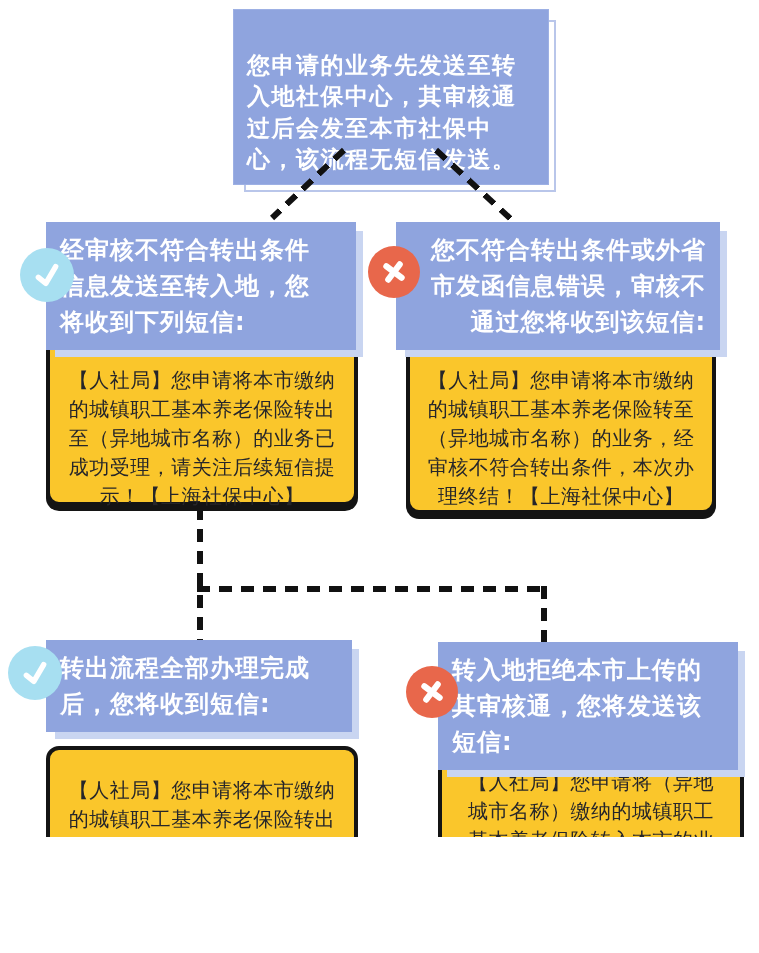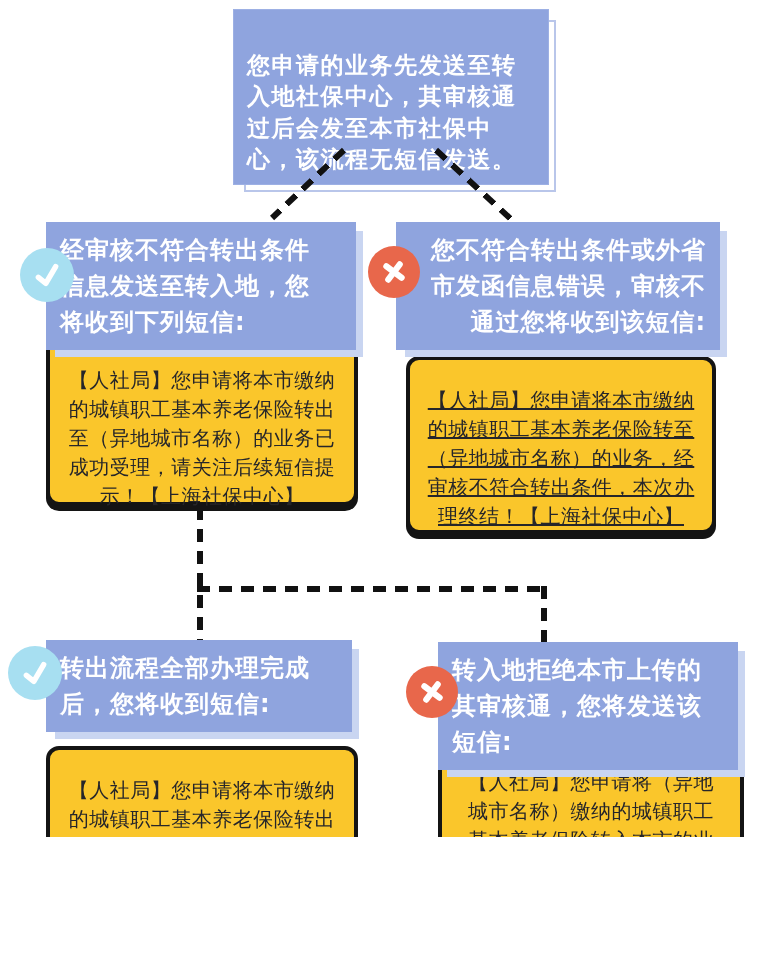--- a/index.html
+++ b/index.html
@@ -90,21 +90,21 @@
   <div>
     <div class="hdr" style="left:396px;top:222px;width:296px;text-align:right;">您不符合转出条件或外省
 市发函信息错误，审核不
 通过您将收到该短信:</div>
     <div class="badge cross" style="left:368px;top:246px;width:52px;height:52px;">
       <svg viewBox="0 0 56 56" style="transform:rotate(-8deg)">
         <line x1="18" y1="18" x2="38" y2="38" stroke="#ffffff" stroke-width="9" stroke-linecap="round"></line>
         <line x1="38" y1="18" x2="18" y2="38" stroke="#ffffff" stroke-width="9" stroke-linecap="round"></line>
       </svg>
     </div>
-    <div class="bubble" style="left:406px;top:356px;width:310px;height:178px;padding:26px 16px 8px;text-decoration:underline;">
+    <div class="bubble" style="left:406px;top:336px;width:310px;height:178px;padding:26px 16px 8px;">
       <span class="txt">【人社局】您申请将本市缴纳的城镇职工基本养老保险转至（异地城市名称）的业务，经审核不符合转出条件，本次办理终结！【上海社保中心】</span>
     </div>
   </div>
 
   <div>
     <div class="hdr" style="left:46px;top:640px;width:278px;">转出流程全部办理完成
 后，您将收到短信:</div>
     <div class="badge check" style="left:8px;top:646px;">
       <svg viewBox="0 0 56 56" style="transform:rotate(-6deg)">
         <polyline points="15,30 25,40 42,17" fill="none" stroke="#ffffff" stroke-width="8" stroke-linecap="round" stroke-linejoin="round"></polyline>

